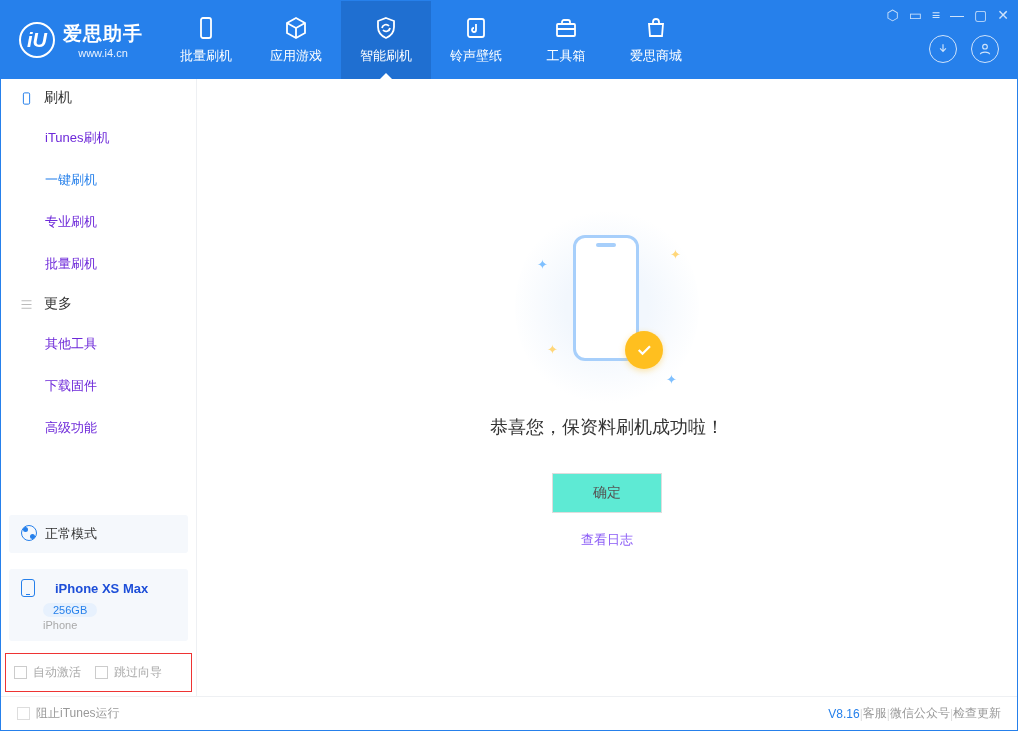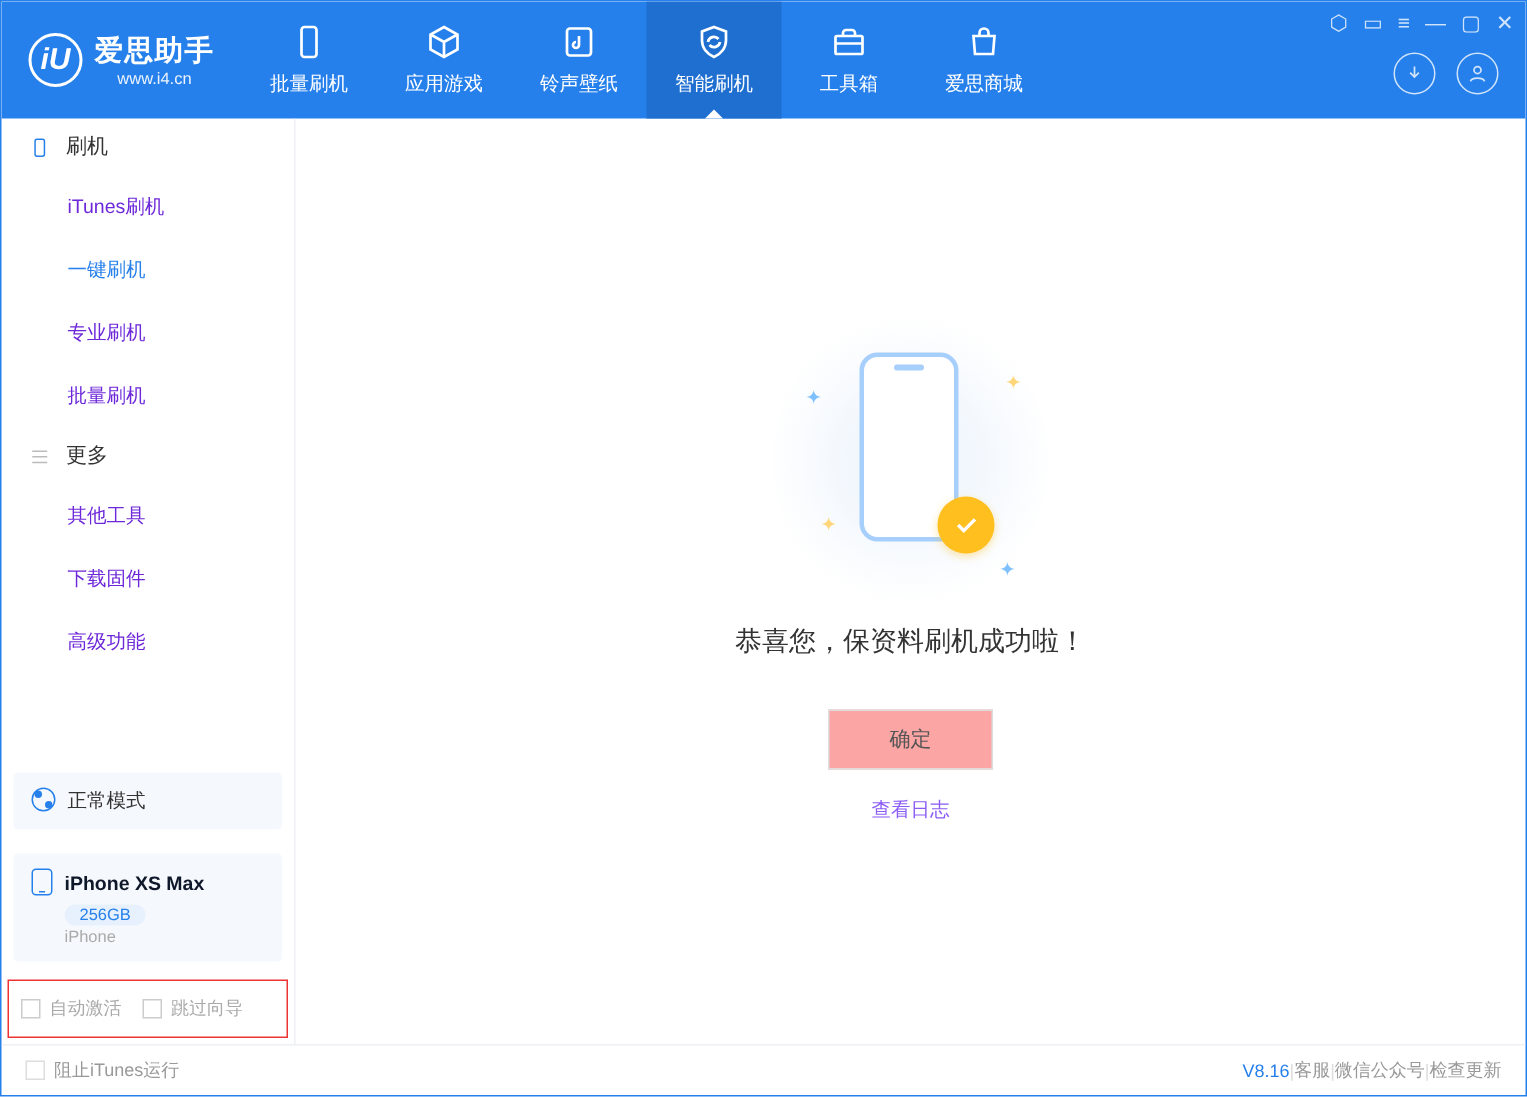--- a/index.html
+++ b/index.html
@@ -37,21 +37,21 @@
 .spacer { flex: 1; }
 
 .device-block { margin: 8px; background: #f5f8fc; border-radius: 3px; padding: 10px 12px; font-size: 13px; color: #333; }
 .device-block .mode { display: flex; align-items: flex-start; gap: 8px; }
 .mode-icon { width: 16px; height: 16px; border: 1.5px solid #2680eb; border-radius: 50%; position: relative; }
 .mode-icon::before, .mode-icon::after { content: ""; position: absolute; width: 5px; height: 5px; background: #2680eb; border-radius: 50%; }
 .mode-icon::before { top: 1px; left: 1px; }
 .mode-icon::after { bottom: 1px; right: 1px; }
 
 .device-info { margin: 8px; background: #f5f8fc; border-radius: 3px; padding: 10px 12px; }
-.device-info .name { display: flex; align-items: center; gap: 8px; font-size: 13px; font-weight: bold; color: #0f172a; }
+.device-info .name { display: flex; align-items: center; gap: 20px; font-size: 13px; font-weight: bold; color: #1d4ed8; }
 .phone-icon { width: 14px; height: 18px; border: 1.5px solid #2680eb; border-radius: 3px; position: relative; }
 .phone-icon::after { content: ""; position: absolute; bottom: 1px; left: 50%; margin-left: -2px; width: 4px; height: 1.4px; background: #2680eb; }
 .storage-badge { display: inline-block; margin: 6px 0 2px 22px; background: #e7f1fd; color: #2680eb; font-size: 11px; padding: 1px 10px; border-radius: 10px; }
 .device-type { margin-left: 22px; font-size: 11px; color: #aaa; }
 
 .redbox { border: 1.5px solid #e33; margin: 4px; padding: 10px 8px; display: flex; gap: 14px; align-items: center; }
 .chk { width: 13px; height: 13px; border: 1px solid #ccc; display: inline-block; }
 .chk-label { font-size: 12px; color: #aaa; display: flex; align-items: center; gap: 6px; }
 
 .content { flex: 1; display: flex; flex-direction: column; align-items: center; justify-content: center; }
@@ -61,21 +61,21 @@
 .hero-phone::before { content: ""; position: absolute; top: 5px; left: 50%; margin-left: -10px; width: 20px; height: 4px; background: #a7cffb; border-radius: 2px; }
 .hero-check { position: absolute; right: 14px; bottom: 18px; width: 38px; height: 38px; background: #ffbf1f; border-radius: 50%; display: flex; align-items: center; justify-content: center; box-shadow: 0 2px 6px rgba(255,191,31,.4); }
 .hero-check svg { width: 18px; height: 18px; stroke: #fff; stroke-width: 3; fill: none; }
 .spark { position: absolute; font-size: 13px; }
 .spark.s1 { left: 0; top: 30px; color: #7fc0ff; }
 .spark.s2 { right: -4px; top: 20px; color: #ffd77a; }
 .spark.s3 { left: 10px; bottom: 30px; color: #ffd77a; }
 .spark.s4 { right: 0; bottom: 0; color: #7fc0ff; }
 
 .success-text { font-size: 18px; color: #333; margin-bottom: 34px; }
-.ok-btn { border: 1px solid #ddd; background: #fca5a5; padding: 10px 40px; font-size: 14px; color: #555; cursor: pointer; margin-bottom: 18px; }
+.ok-btn { border: 1px solid #ddd; background: #5eead4; padding: 10px 40px; font-size: 14px; color: #555; cursor: pointer; margin-bottom: 18px; }
 .log-link { color: #8b5cf6; font-size: 13px; cursor: pointer; }
 
 
 .footer { height: 34px; border-top: 1px solid #eef0f3; display: flex; align-items: center; padding: 0 16px; font-size: 12px; color: #999; }
 .footer .chk { border-color: #ddd; }
 .footer .left { display: flex; align-items: center; gap: 6px; }
 .footer .right { margin-left: auto; display: flex; align-items: center; }
 .footer .ver { color: #2680eb; }
 .footer .divider { color: #ddd; }
 .footer .link { cursor: pointer; }
@@ -102,37 +102,37 @@
     </div>
     <div class="tab">
       <span class="tab-icon">
           <svg viewBox="0 0 24 24">
             <path d="M12 2l9 5v10l-9 5-9-5V7z"></path>
             <path d="M3 7l9 5 9-5M12 22V12"></path>
           </svg>
         </span>
       <span>应用游戏</span>
     </div>
+    <div class="tab active">
+      <span class="tab-icon">
+          <svg viewBox="0 0 24 24">
+            <path d="M12 2l8 3v6c0 5-3.5 9-8 11-4.5-2-8-6-8-11V5z"></path>
+            <path d="M8 12a4 4 0 0 1 7-2M16 12a4 4 0 0 1-7 2"></path>
+          </svg>
+        </span>
+      <span>智能刷机</span>
+    </div>
     <div class="tab">
       <span class="tab-icon">
           <svg viewBox="0 0 24 24">
             <rect x="4" y="3" width="16" height="18" rx="2"></rect>
             <path d="M12 8v6a2 2 0 1 1-2-2"></path>
           </svg>
         </span>
       <span>铃声壁纸</span>
-    </div>
-    <div class="tab active">
-      <span class="tab-icon">
-          <svg viewBox="0 0 24 24">
-            <path d="M12 2l8 3v6c0 5-3.5 9-8 11-4.5-2-8-6-8-11V5z"></path>
-            <path d="M8 12a4 4 0 0 1 7-2M16 12a4 4 0 0 1-7 2"></path>
-          </svg>
-        </span>
-      <span>智能刷机</span>
     </div>
     <div class="tab">
       <span class="tab-icon">
           <svg viewBox="0 0 24 24">
             <rect x="3" y="8" width="18" height="12" rx="1"></rect>
             <path d="M8 8V6a2 2 0 0 1 2-2h4a2 2 0 0 1 2 2v2M3 13h18"></path>
           </svg>
         </span>
       <span>工具箱</span>
     </div>

